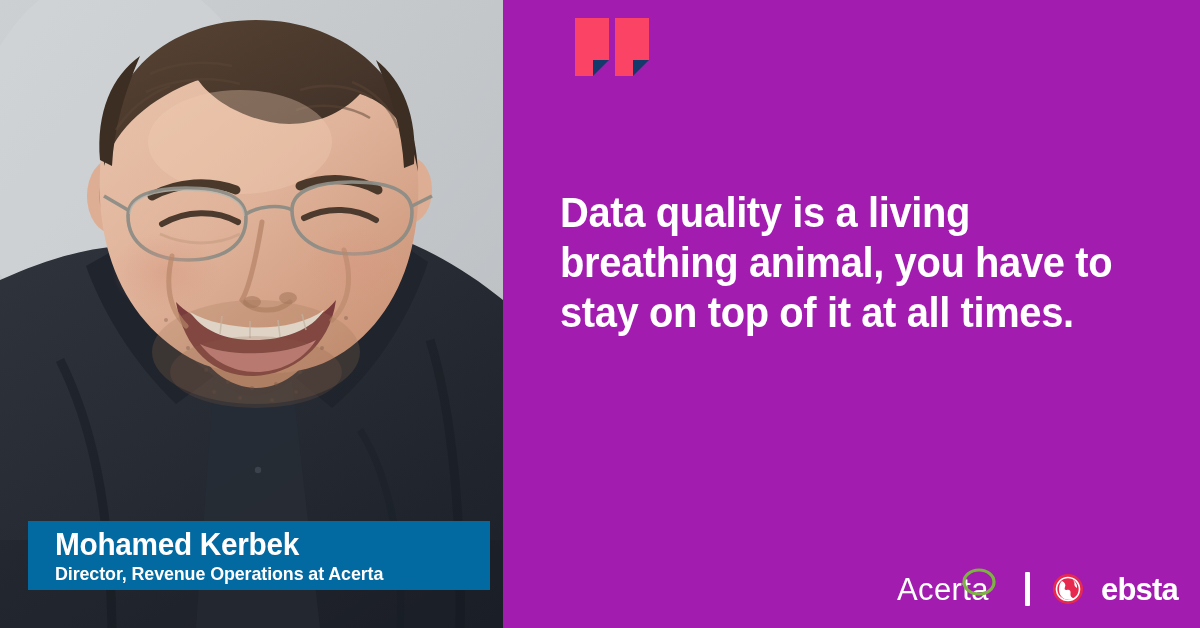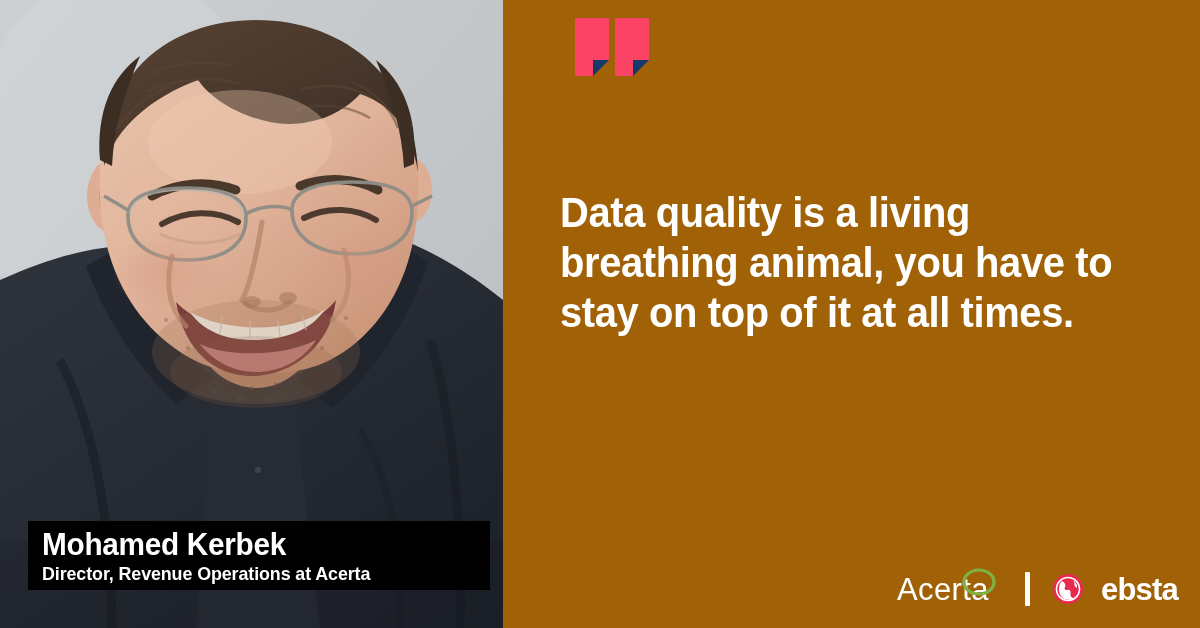--- a/index.html
+++ b/index.html
@@ -14,40 +14,40 @@
   
   .photo-panel{
     position:absolute;left:0;top:0;width:503px;height:628px;overflow:hidden;
     background:#c5c7ca;
   }
   .photo-svg{position:absolute;left:0;top:0;width:503px;height:628px;display:block;}
 
   
   .name-badge{
     position:absolute;left:28px;top:521px;width:462px;height:69px;
-    background:#000000;
+    background:#0369a1;
     box-sizing:border-box;
-    padding:7px 0 0 14px;
+    padding:7px 0 0 27px;
   }
   .name-badge .person-name{
     color:#ffffff;font-size:31px;font-weight:bold;line-height:34px;
     letter-spacing:-0.3px;white-space:nowrap;
     font-family:"Liberation Sans","DejaVu Sans",sans-serif;
     transform:scaleX(0.96);transform-origin:left center;
   }
   .name-badge .person-role{
     color:#ffffff;font-size:19px;font-weight:bold;line-height:24px;
     letter-spacing:-0.1px;white-space:nowrap;
     font-family:"Liberation Sans","DejaVu Sans",sans-serif;
     transform:scaleX(0.94);transform-origin:left center;
   }
 
   
   .quote-panel{
-    position:absolute;left:503px;top:0;width:697px;height:628px;background:#a16207;
+    position:absolute;left:503px;top:0;width:697px;height:628px;background:#a21caf;
   }
   .quote-mark{position:absolute;left:60px;top:12px;width:90px;height:70px;}
   .quote-text{
     position:absolute;left:57px;top:188px;width:625px;
     color:#ffffff;font-weight:bold;font-size:42px;line-height:50px;
     letter-spacing:-0.4px;
     font-family:"Liberation Sans","DejaVu Sans",sans-serif;
     transform:scaleX(0.95);transform-origin:left top;
   }
 

